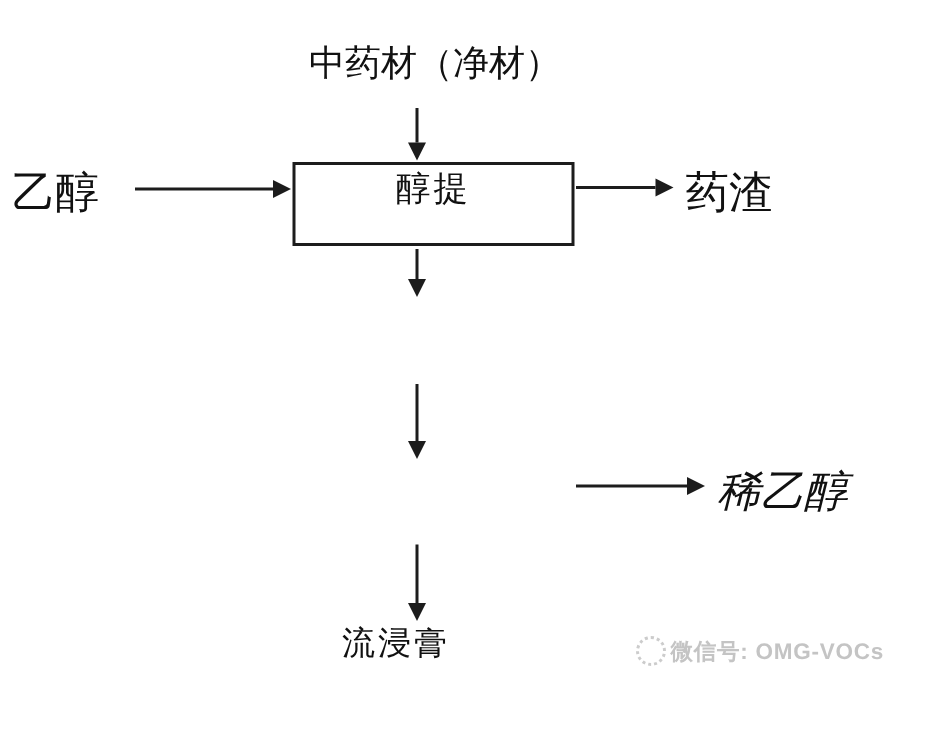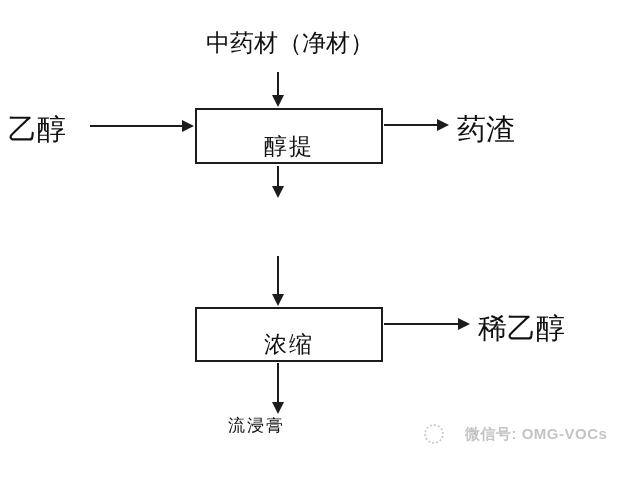--- a/index.html
+++ b/index.html
@@ -13,42 +13,42 @@
   }
   
   .fbox {
     position: absolute;
     left: 195px;
     width: 188px;
     border: 2px solid #1c1c1c;
     box-sizing: border-box;
     background: #ffffff;
     display: flex;
-    align-items: flex-end;
+    align-items: flex-start;
     justify-content: center;
     font-size: 23px;
     letter-spacing: 2px;
     color: #111111;
   }
   .box1 { top: 108px; height: 56px; }
   .box2 { top: 199px; height: 55px; }
   .box3 { top: 307px; height: 55px; }
   
   .lbl {
     position: absolute;
     font-size: 29px;
     color: #111111;
     white-space: nowrap;
     line-height: 1.2;
   }
   .title-lbl { left: 180px; width: 220px; text-align: center; top: 29px; font-size: 24px; }
   .ethanol-lbl { left: 8px; top: 112px; }
   .residue-lbl { left: 457px; top: 112px; text-align: right; }
-  .dilute-lbl { left: 478px; top: 311px; }
-  .fluid-lbl { left: 228px; top: 416px; font-size: 17px; letter-spacing: 2px; }
+  .dilute-lbl { left: 478px; top: 311px; font-style: italic; }
+  .fluid-lbl { left: 228px; top: 416px; font-size: 22px; letter-spacing: 2px; }
   
   .varrow { position: absolute; width: 2px; background: #1c1c1c; }
   .varrow::after {
     content: "";
     position: absolute;
     left: -5px;
     bottom: -12px;
     width: 0; height: 0;
     border-left: 6px solid transparent;
     border-right: 6px solid transparent;
@@ -72,21 +72,21 @@
   .ha1 { left: 90px;  top: 125px; width: 92px; }
   .ha2 { left: 384px; top: 124px; width: 53px; }
   .ha3 { left: 384px; top: 323px; width: 74px; }
   
   .watermark {
     position: absolute;
     left: 424px;
     top: 424px;
     display: flex;
     align-items: center;
-    gap: 21px;
+    gap: 3px;
     color: #c4c4c4;
   }
   .wm-icon {
     width: 20px;
     height: 20px;
     border: 2px dotted #cccccc;
     border-radius: 50%;
     box-sizing: border-box;
   }
   .wm-text {
@@ -116,23 +116,20 @@
 
   <div class="harrow ha2"></div>
 
   <div class="lbl residue-lbl">药渣</div>
 
   <div class="varrow va2"></div>
 
 
   <div class="varrow va3"></div>
 
-  <div class="fbox box3">
-    <span>浓缩</span>
-  </div>
 
   <div class="harrow ha3"></div>
 
   <div class="lbl dilute-lbl">稀乙醇</div>
 
   <div class="varrow va4"></div>
 
   <div class="lbl fluid-lbl">流浸膏</div>
 
   <div class="watermark">

